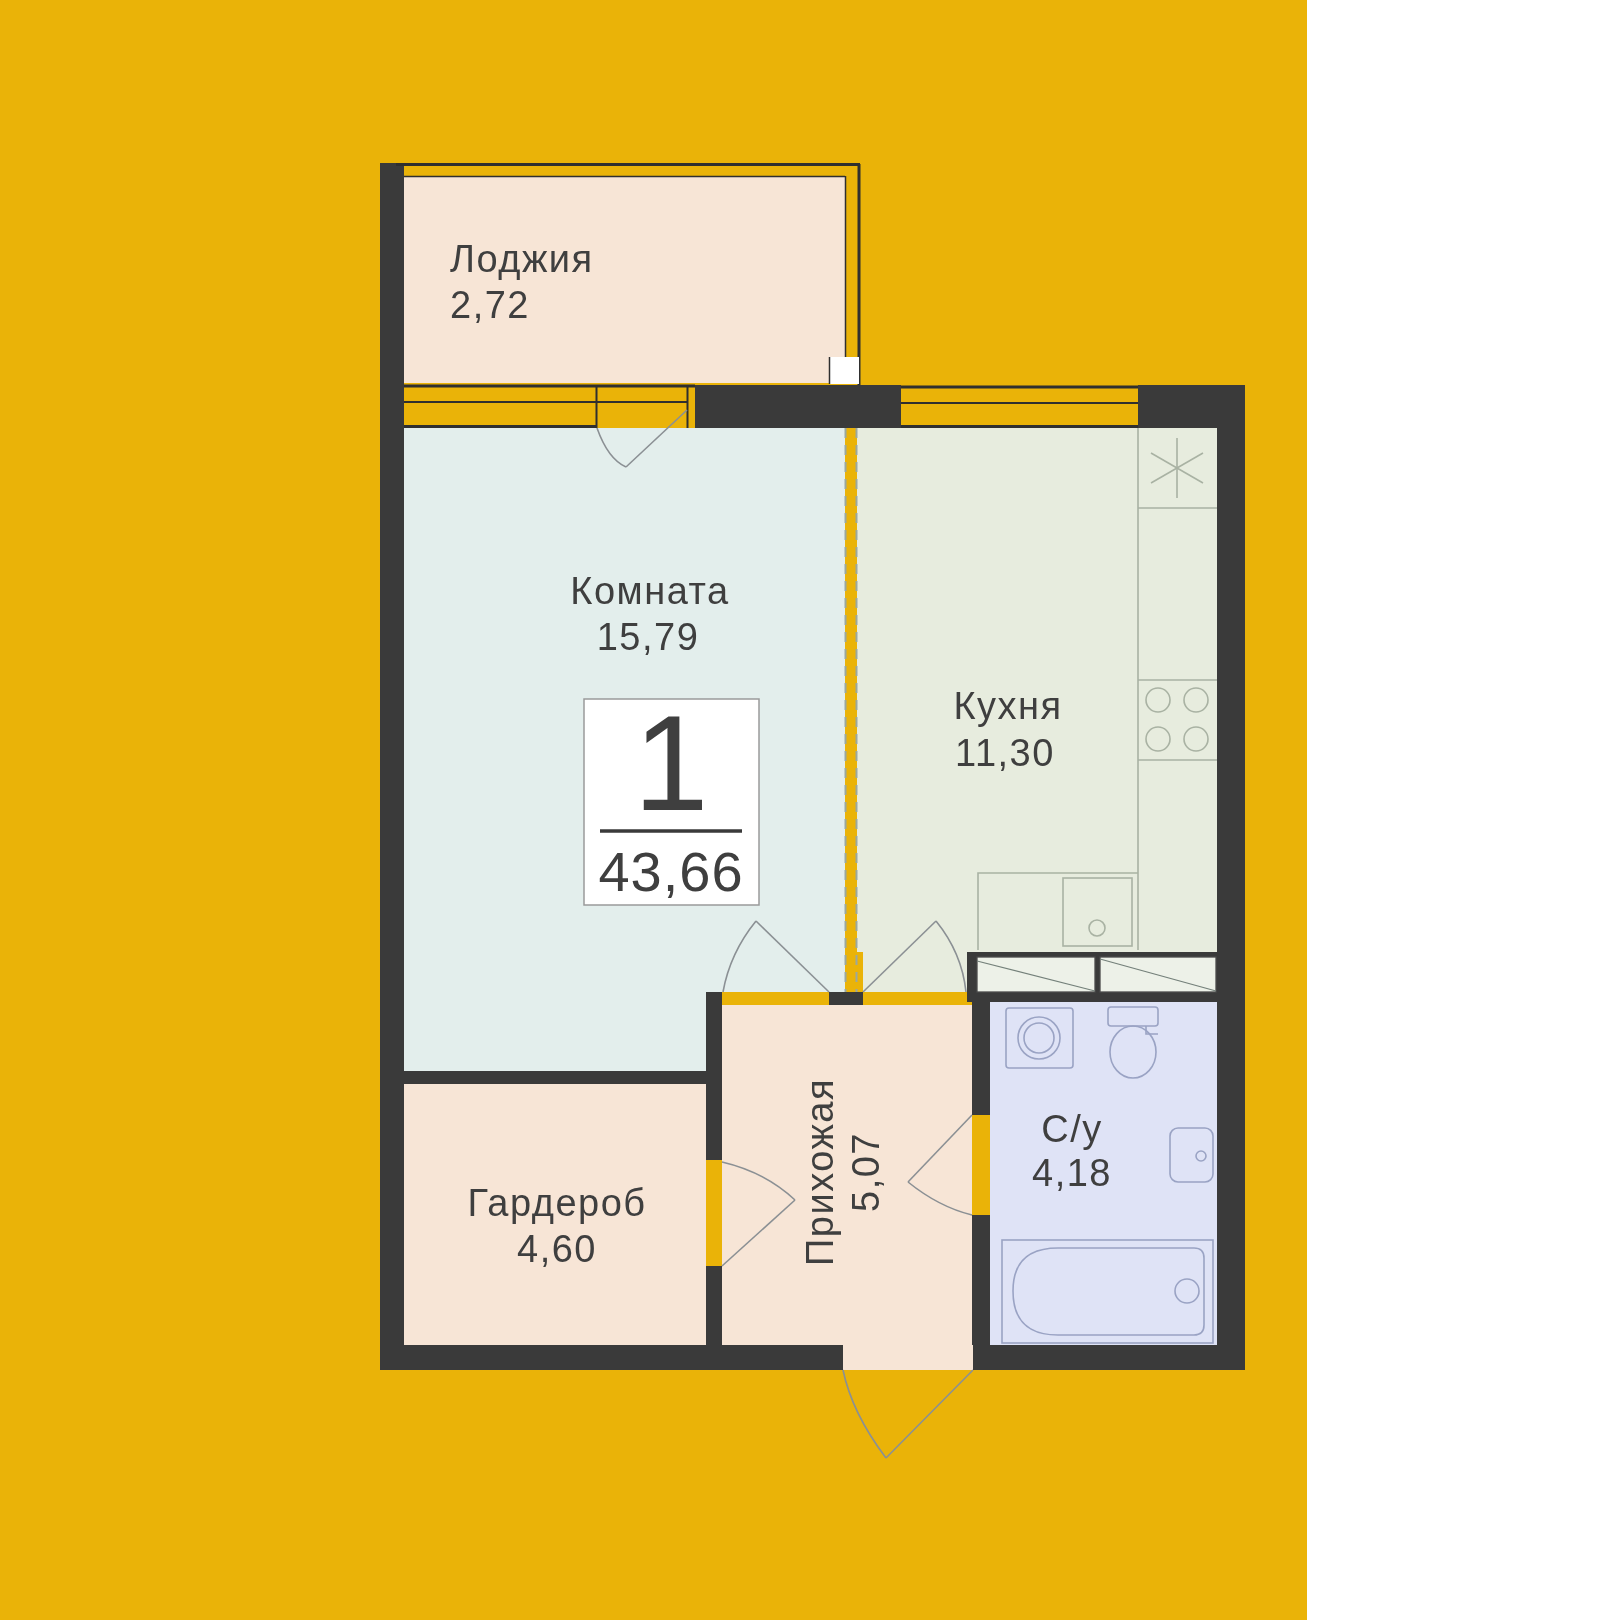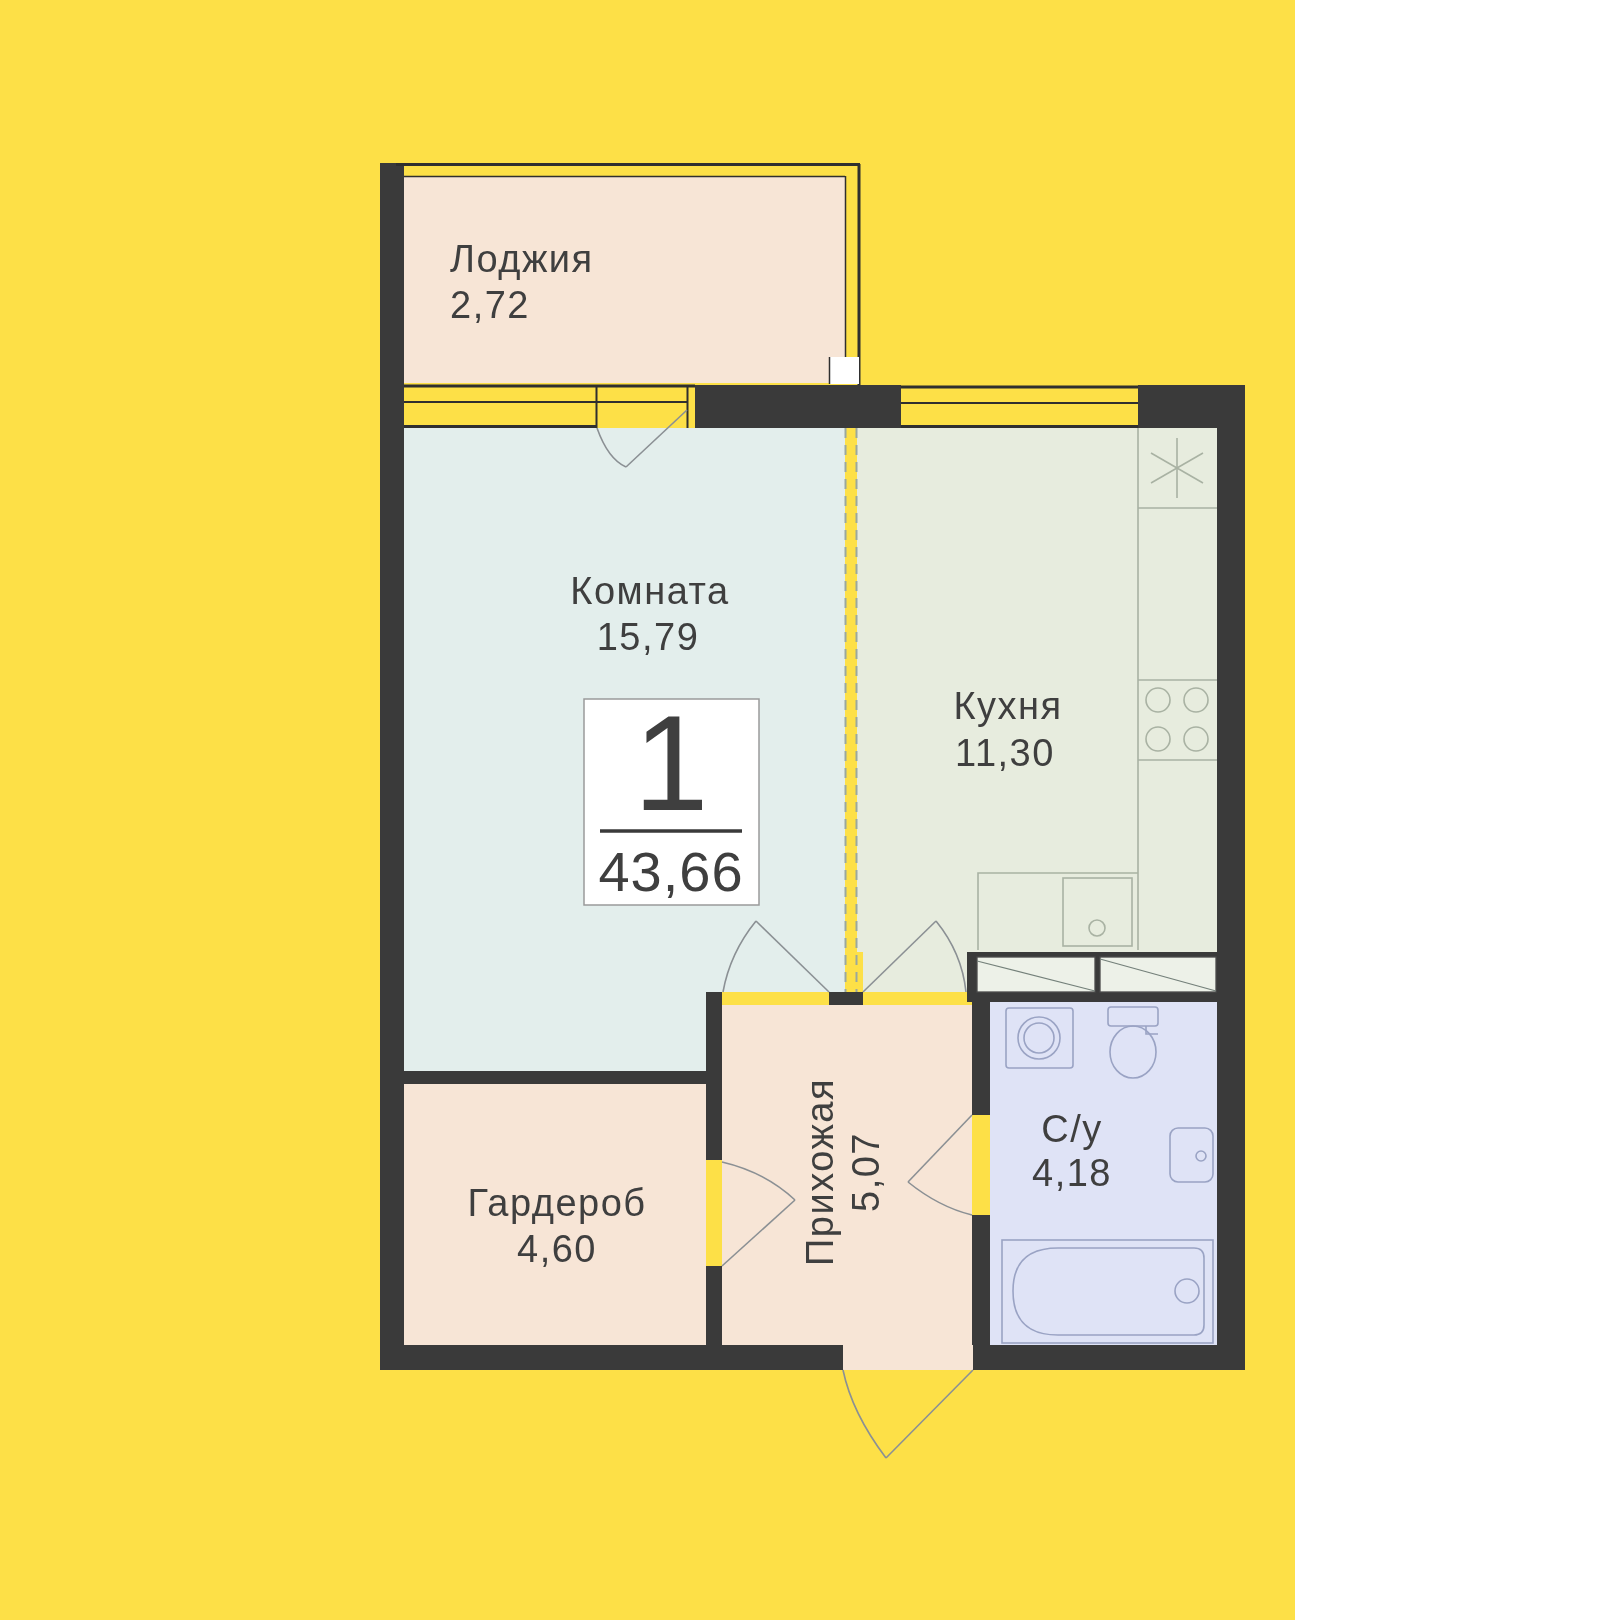--- a/index.html
+++ b/index.html
@@ -5,22 +5,23 @@
   html, body {
     margin: 0;
     padding: 0;
     background: #ffffff;
     font-family: "Liberation Sans", sans-serif;
   }
   .stage {
     position: relative;
     width: 1295px;
     height: 1620px;
-    background: #fde047;
+    background: #eab308;
     overflow: hidden;
+    padding-left: 12px;
   }
   .stage svg {
     position: absolute;
     left: 0;
     top: 0;
   }
   text {
     font-family: "Liberation Sans", sans-serif;
     font-weight: 300;
     fill: #3f3f3f;

